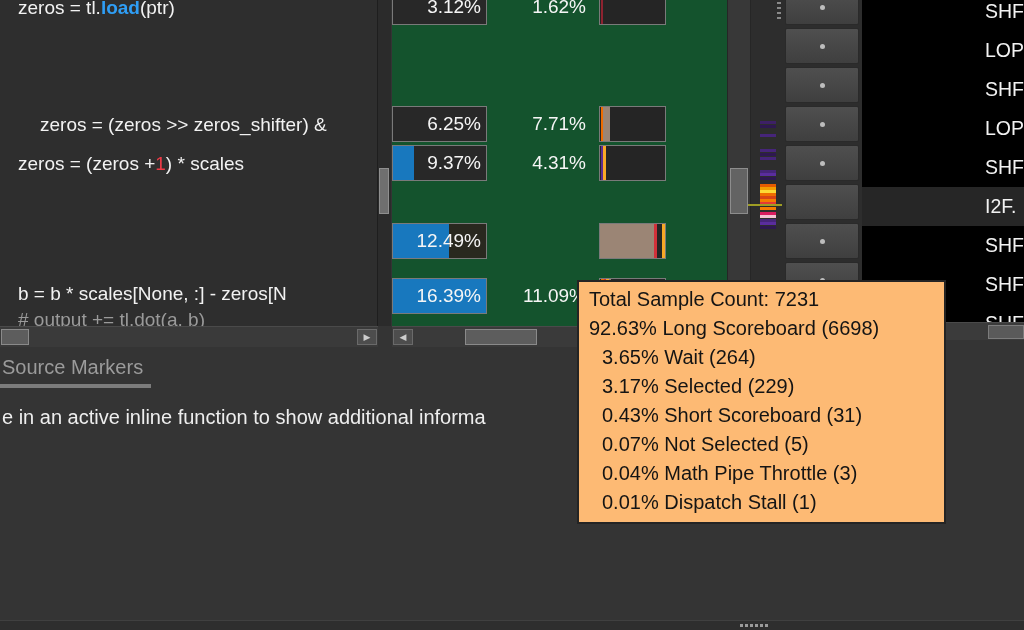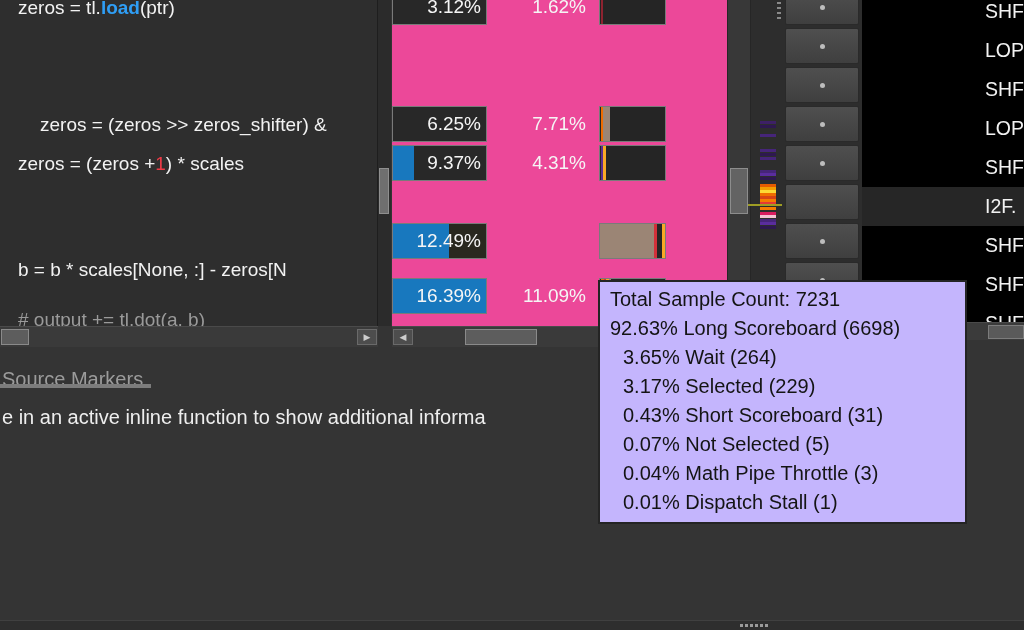--- a/index.html
+++ b/index.html
@@ -14,21 +14,21 @@
   .src-row{position:absolute;left:0;width:100%;height:39px;display:flex;align-items:center;padding-left:18px;box-sizing:border-box;white-space:nowrap;font-size:19px;color:#f2f2f2;}
   .src-row.hl{background:#3a392a;}
   .seg.plain{color:#f2f2f2;}
   .seg.keyword{color:#2f9ef5;font-weight:bold;}
   .seg.literal{color:#ef3b47;}
   .seg.comment{color:#9a9a9a;}
 
   .gutter-vsb{position:absolute;left:378px;top:0;width:13px;height:326px;background:#2b2b2b;}
   .gutter-vsb .thumb{position:absolute;left:1px;top:168px;width:10px;height:46px;background:#6f6f6f;border:1px solid #8f8f8f;box-sizing:border-box;}
 
-  .metrics-panel{position:absolute;left:392px;top:0;width:335px;height:326px;background:#ec4899;overflow:hidden;}
+  .metrics-panel{position:absolute;left:392px;top:0;width:335px;height:326px;background:#14532d;overflow:hidden;}
   .m-row{position:absolute;left:0;width:100%;height:39px;}
   .pbox{position:absolute;left:0;top:1px;width:95px;height:36px;background:#282828;border:1px solid #7a7a7a;box-sizing:border-box;overflow:hidden;}
   .pbox .fill{position:absolute;left:0;top:0;bottom:0;background:#1878be;}
   .pct1{position:absolute;left:0;top:1px;width:95px;height:36px;line-height:36px;text-align:right;padding-right:6px;box-sizing:border-box;font-size:19px;color:#f5f5f5;z-index:2;}
   .pct2{position:absolute;left:94px;top:1px;width:110px;height:36px;line-height:36px;text-align:right;padding-right:10px;box-sizing:border-box;font-size:19px;color:#f5f5f5;}
   .teal-cell{position:absolute;left:100px;top:0;width:105px;height:38px;background:#33545c;border:1px solid #4d8a99;box-sizing:border-box;}
   .teal-cell .pct2{left:0;top:0;width:103px;}
   .bbox{position:absolute;left:207px;top:1px;width:67px;height:36px;background:#252525;border:1px solid #7a7a7a;box-sizing:border-box;overflow:hidden;}
   .bbox .bar{position:absolute;top:0;bottom:0;}
 
@@ -50,32 +50,32 @@
   .hsb{position:absolute;height:21px;background:#3a3a3a;border-top:1px solid #4a4a4a;box-sizing:border-box;z-index:5;}
   .hsb .thumb{position:absolute;top:2px;height:16px;background:#5d5d5d;border:1px solid #8a8a8a;box-sizing:border-box;}
   .hsb .arrow{position:absolute;top:2px;width:20px;height:16px;background:#4d4d4d;border:1px solid #6a6a6a;box-sizing:border-box;color:#cccccc;font-size:9px;line-height:14px;text-align:center;}
   .hsb-left{left:0;top:326px;width:378px;}
   .hsb-mid{left:392px;top:326px;width:335px;}
   .asm-hsb{position:absolute;left:862px;top:322px;width:162px;height:18px;background:#3b3b3b;border-top:1px solid #4a4a4a;box-sizing:border-box;}
   .asm-hsb .thumb{position:absolute;top:2px;left:126px;width:36px;height:14px;background:#5a5a5a;border:1px solid #7c7c7c;box-sizing:border-box;}
 
   
   .markers{position:absolute;left:0;top:348px;width:1024px;height:272px;background:#343434;}
-  .markers-title{position:absolute;left:2px;top:20px;font-size:20px;color:#9b9b9b;white-space:nowrap;}
+  .markers-title{position:absolute;left:2px;top:8px;font-size:20px;color:#9b9b9b;white-space:nowrap;}
   .markers-underline{position:absolute;left:0;top:36px;width:151px;height:4px;background:#7c7c7c;}
   .markers-message{position:absolute;left:2px;top:58px;font-size:20px;color:#eeeeee;white-space:nowrap;}
 
   
   .bottom-divider{position:absolute;left:0;top:620px;width:1024px;height:1px;background:#404040;}
   .bottom-strip{position:absolute;left:0;top:621px;width:1024px;height:9px;background:#2e2e2e;}
   .grip{position:absolute;left:740px;top:3px;display:flex;gap:2px;}
   .grip i{display:block;width:3px;height:3px;background:#9a9a9a;}
 
   
-  .tooltip{position:absolute;left:598px;top:280px;width:369px;background:#c4b5fd;border:2px solid #242424;box-sizing:border-box;padding:3px 10px 5px 10px;z-index:100;}
+  .tooltip{position:absolute;left:577px;top:280px;width:369px;background:#fdba74;border:2px solid #242424;box-sizing:border-box;padding:3px 10px 5px 10px;z-index:100;}
   .tt-line{font-size:20px;line-height:29px;color:#141414;white-space:nowrap;}
   .tt-line.indent{padding-left:13px;}
 </style>
 </head>
 <body>
 
 <div class="source-panel">
   <div style="position:absolute;left:0;top:0;right:0;bottom:0;">
       <div class="src-row" style="top: -12px;">
         <span class="seg plain">zeros = tl.</span>
@@ -83,21 +83,21 @@
         <span class="seg plain">(ptr)</span>
       </div>
       <div class="src-row" style="top: 105px; padding-left: 40px;">
         <span class="seg plain">zeros = (zeros &gt;&gt; zeros_shifter) &amp;</span>
       </div>
       <div class="src-row" style="top: 144px;">
         <span class="seg plain">zeros = (zeros + </span>
         <span class="seg literal">1</span>
         <span class="seg plain">) * scales</span>
       </div>
-      <div class="src-row" style="top: 250px;">
+      <div class="src-row" style="top: 274px;">
         <span class="seg plain">b = b * scales[None, :] - zeros[N</span>
       </div>
       <div class="src-row" style="top: 300px;">
         <span class="seg comment"># output += tl.dot(a, b)</span>
       </div>
     </div>
 </div>
 
 <div class="gutter-vsb">
   <div class="thumb"></div>

